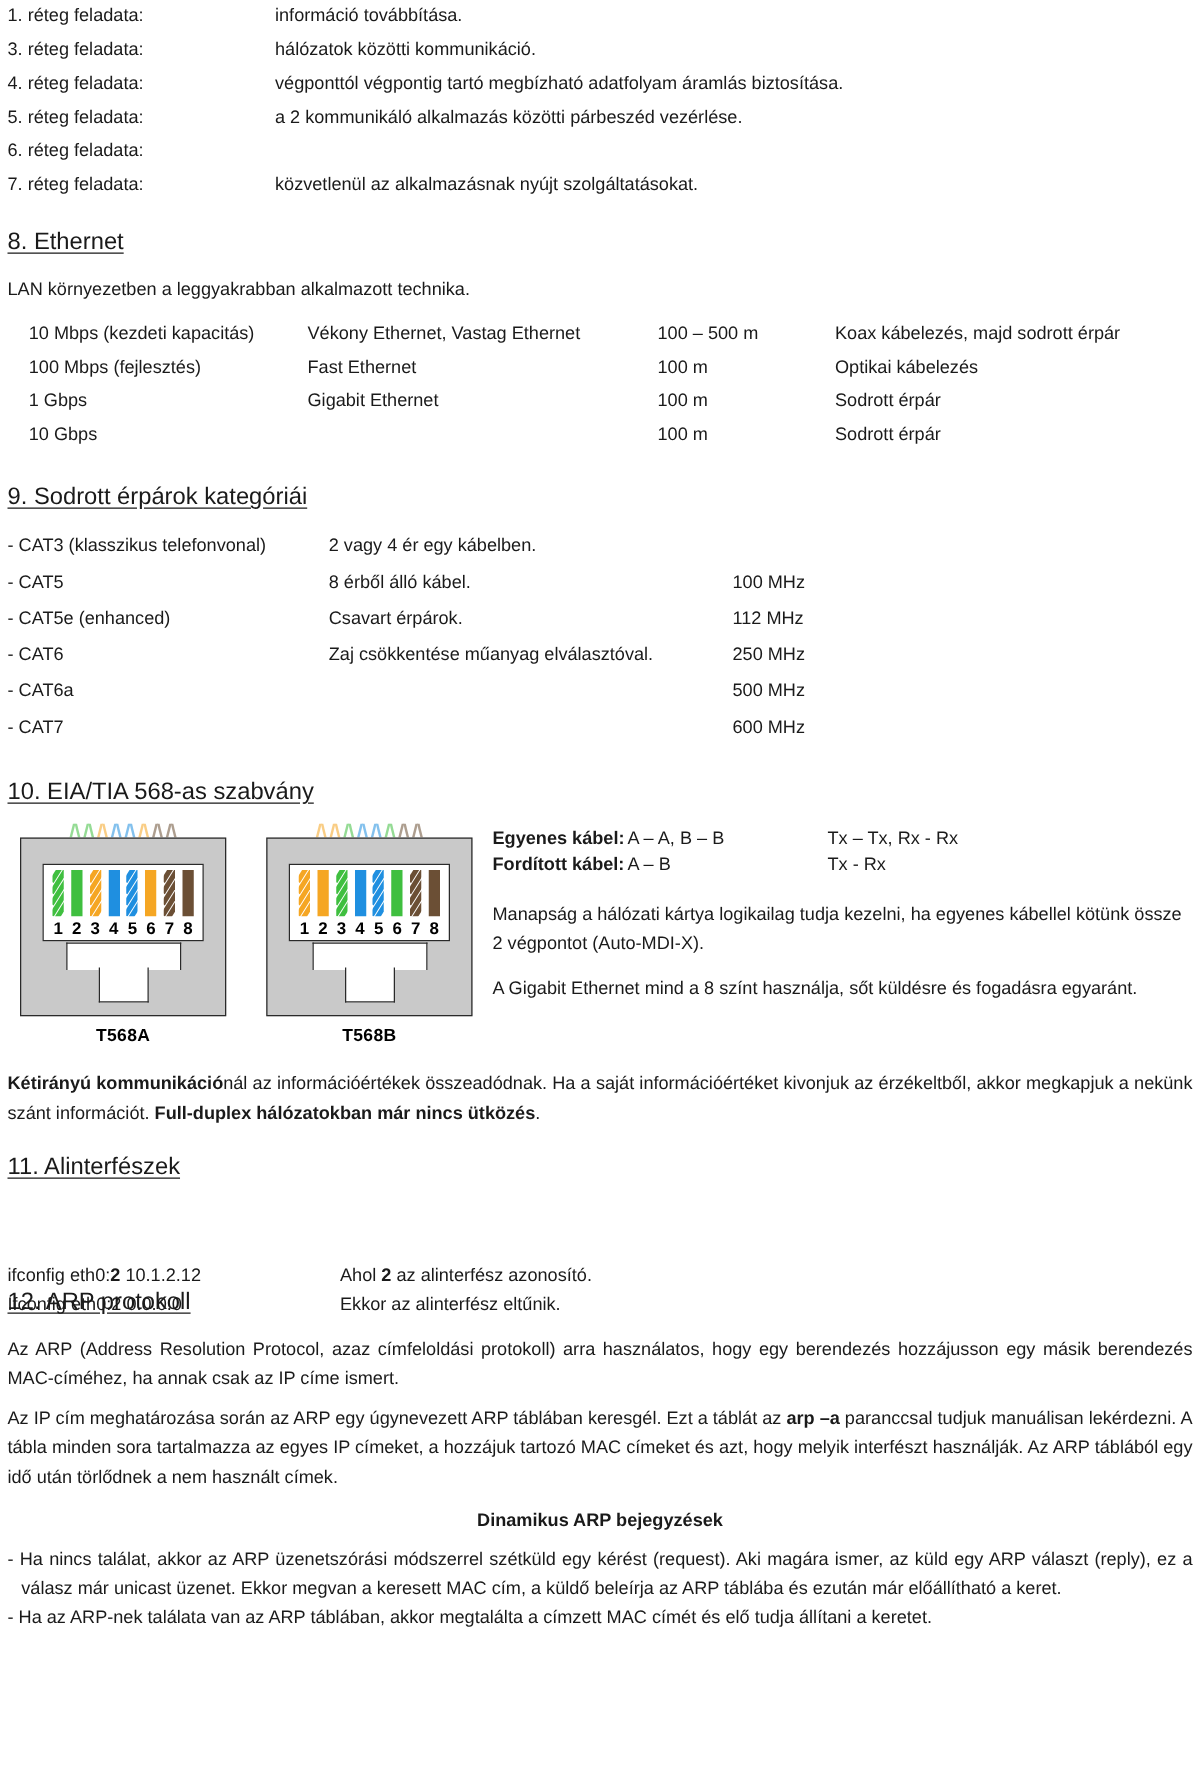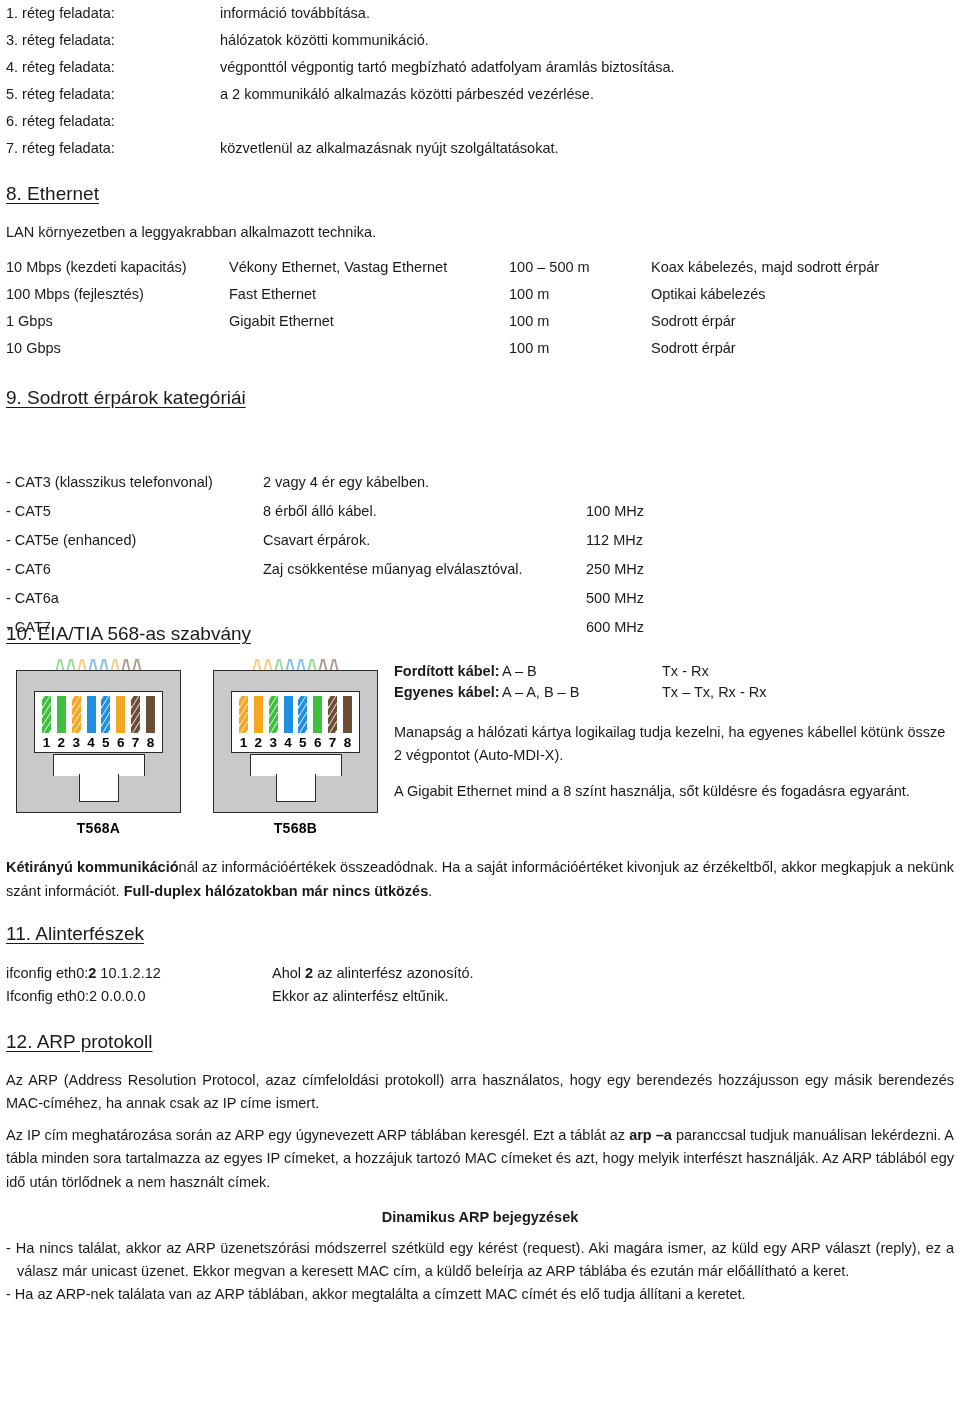--- a/index.html
+++ b/index.html
@@ -43,28 +43,28 @@
 
   
   .p { margin: 0; line-height: 1.0; }
   .spacer-8 { height: 8px; }
   .spacer-12 { height: 12px; }
   .spacer-16 { height: 16px; }
   .spacer-20 { height: 20px; }
 
   
   .eth-row { display: flex; height: 27px; align-items: baseline; white-space: nowrap; }
-  .eth-c1 { width: 223px; flex: 0 0 223px; }
+  .eth-c1 { width: 223px; flex: 0 0 223px; margin-left: 17px; }
   .eth-c2 { width: 280px; flex: 0 0 280px; }
   .eth-c3 { width: 142px; flex: 0 0 142px; }
   .eth-c4 { flex: 1 1 auto; }
 
   
   .cat-row { display: flex; height: 29px; align-items: baseline; white-space: nowrap; }
-  .cat-c1 { width: 257px; flex: 0 0 257px; margin-top: 45px; }
+  .cat-c1 { width: 257px; flex: 0 0 257px; }
   .cat-c2 { width: 323px; flex: 0 0 323px; }
   .cat-c3 { flex: 1 1 auto; }
 
   
   .fig-block { display: flex; align-items: flex-start; }
   .connectors { display: flex; gap: 32px; padding-left: 10px; }
   .conn { width: 165px; }
   .conn-leads {
     height: 13px;
     display: flex;
@@ -147,21 +147,21 @@
   .cable-c1 { width: 108px; flex: 0 0 108px; font-weight: bold; }
   .cable-c2 { width: 160px; flex: 0 0 160px; }
   .cable-c3 { flex: 1 1 auto; }
   .fig-para { line-height: 1.55; margin: 0; }
 
   
   .jp { text-align: justify; line-height: 1.62; margin: 0; }
 
   
   .ai-row { display: flex; height: 23px; align-items: baseline; white-space: nowrap; }
-  .ai-c1 { width: 266px; flex: 0 0 266px; }
+  .ai-c1 { width: 266px; flex: 0 0 266px; margin-top: 48px; }
   .ai-c2 { flex: 1 1 auto; }
 
   
   .dl-item { text-align: justify; line-height: 1.6; padding-left: 11px; text-indent: -11px; margin: 0; }
   b { font-weight: bold; }
 </style>
 </head>
 <body>
 
 <div class="page">
@@ -432,28 +432,28 @@
               <div class="l2"></div>
               <div class="cover"></div>
           </div>
         </div>
         <div class="conn-caption">T568B</div>
       </div>
     </div>
 
     <div class="fig-text">
       <div class="cable-row">
+        <div class="cable-c1">Egyenes kábel:</div>
+        <div class="cable-c2">A – A, B – B</div>
+        <div class="cable-c3">Tx – Tx, Rx - Rx</div>
+      </div>
+      <div class="cable-row">
         <div class="cable-c1">Fordított kábel:</div>
         <div class="cable-c2">A – B</div>
         <div class="cable-c3">Tx - Rx</div>
-      </div>
-      <div class="cable-row">
-        <div class="cable-c1">Egyenes kábel:</div>
-        <div class="cable-c2">A – A, B – B</div>
-        <div class="cable-c3">Tx – Tx, Rx - Rx</div>
       </div>
       <div style="height:16px"></div>
       <p class="fig-para">Manapság a hálózati kártya logikailag tudja kezelni, ha egyenes kábellel kötünk össze 2 végpontot (Auto-MDI-X).</p>
       <div style="height:14px"></div>
       <p class="fig-para">A Gigabit Ethernet mind a 8 színt használja, sőt küldésre és fogadásra egyaránt.</p>
     </div>
   </div>
 
   <div class="spacer-20"></div>
 

